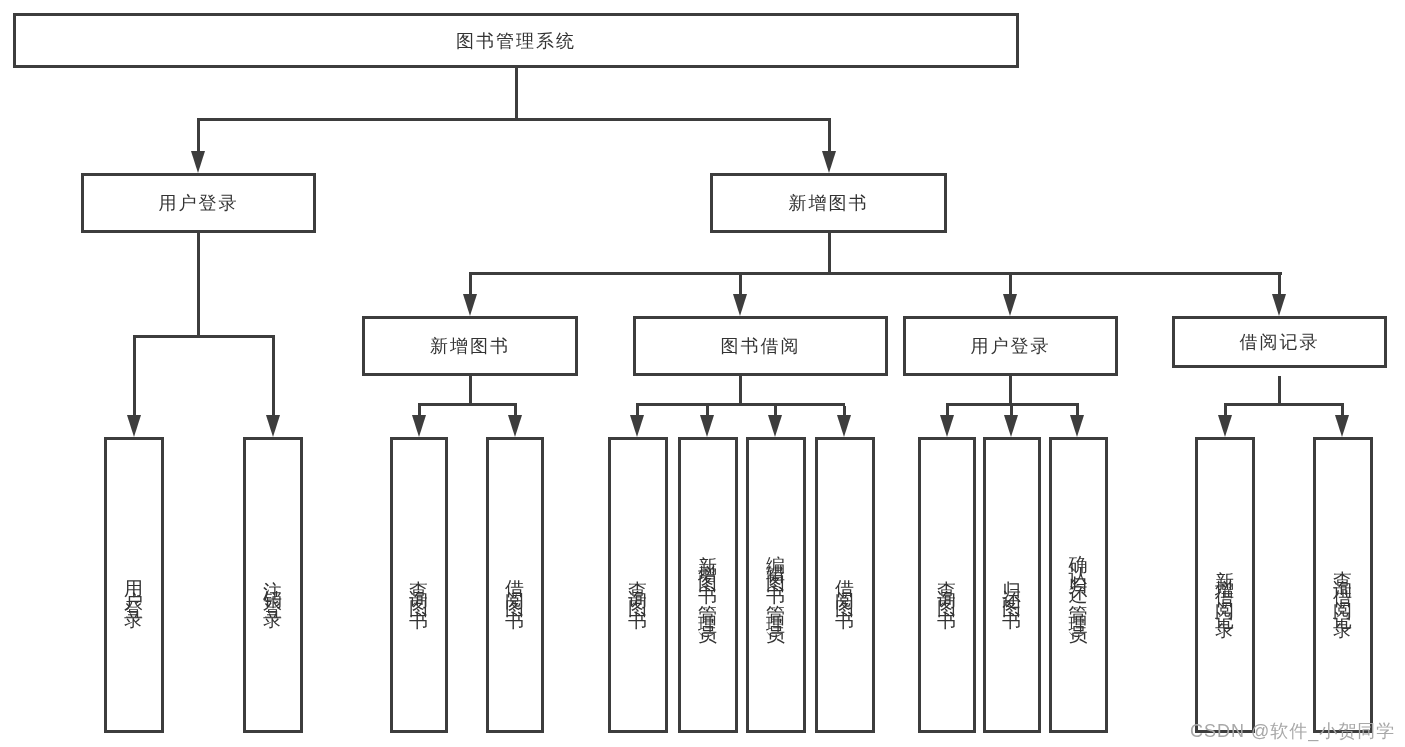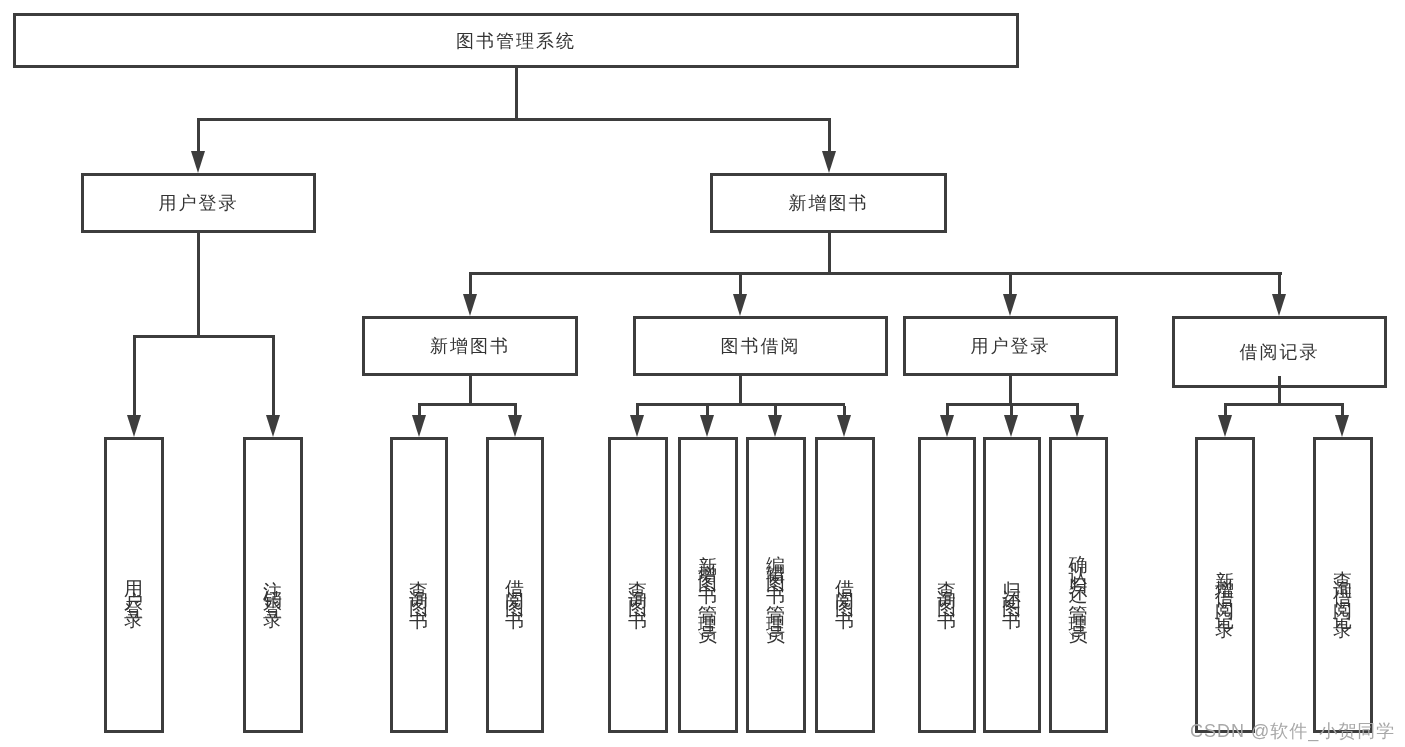--- a/index.html
+++ b/index.html
@@ -99,21 +99,21 @@
 
   <div class="box" style="left:362px;top:316px;width:216px;height:60px">
     <span class="hlabel">新增图书</span>
   </div>
   <div class="box" style="left:633px;top:316px;width:255px;height:60px">
     <span class="hlabel">图书借阅</span>
   </div>
   <div class="box" style="left:903px;top:316px;width:215px;height:60px">
     <span class="hlabel">用户登录</span>
   </div>
-  <div class="box" style="left:1172px;top:316px;width:215px;height:72px">
+  <div class="box" style="left:1172px;top:316px;width:215px;height:52px">
     <span class="hlabel">借阅记录</span>
   </div>
 
   <div class="ln" style="left:469px;top:376px;width:3px;height:29px"></div>
   <div class="ln" style="left:418px;top:403px;width:99px;height:3px"></div>
   <div class="ln" style="left:418px;top:406px;width:3px;height:11px"></div>
   <div class="ln" style="left:514px;top:406px;width:3px;height:11px"></div>
   <div class="arr" style="left:412px;top:415px"></div>
   <div class="arr" style="left:508px;top:415px"></div>
 

